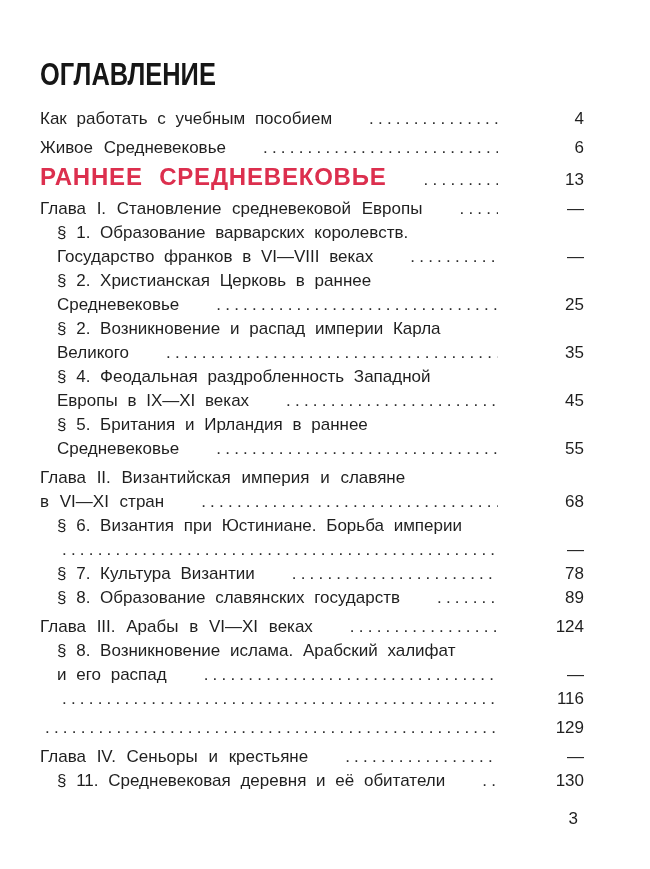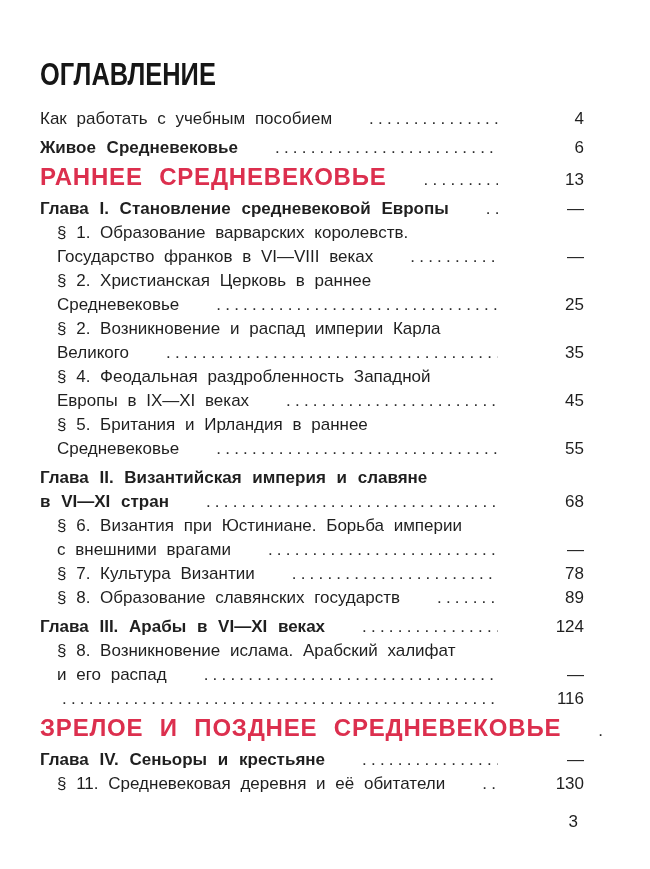--- a/index.html
+++ b/index.html
@@ -35,21 +35,21 @@
     font-size: 17px;
     color: var(--text-color, #1f1f1f);
     gap: 32px;
   }
   .toc-row.gap-before { margin-top: 5px; }
   .toc-row.indent-1 { padding-left: 17px; }
   .toc-text {
     white-space: nowrap;
     word-spacing: 5px;
   }
-  .toc-row.style-bold .toc-text { font-weight: 700; word-spacing: 6px; }
+  .toc-row.style-bold .toc-text { font-weight: 400; word-spacing: 6px; }
   .toc-row.style-red .toc-text {
     font-weight: 700;
     color: var(--accent-red, #dc2f4e);
     font-size: 24px;
     letter-spacing: 0.8px;
     word-spacing: 9px;
   }
   .leader {
     flex: 1 1 auto;
     min-width: 10px;
@@ -157,21 +157,20 @@
       <div class="toc-row style-bold indent-0">
         <span class="toc-text">в VI—XI стран</span>
         <span class="leader">..............................................................................................................</span>
         <span class="page-num">68</span>
       </div>
       <div class="toc-row style-normal indent-1">
         <span class="toc-text">§ 6. Византия при Юстиниане. Борьба империи</span>
         <span class="spacer"></span>
       </div>
       <div class="toc-row style-normal indent-1">
-        <span class="toc-text">с внешними врагами</span>
         <span class="leader">..............................................................................................................</span>
         <span class="page-num">—</span>
       </div>
       <div class="toc-row style-normal indent-1">
         <span class="toc-text">§ 7. Культура Византии</span>
         <span class="leader">..............................................................................................................</span>
         <span class="page-num">78</span>
       </div>
       <div class="toc-row style-normal indent-1">
         <span class="toc-text">§ 8. Образование славянских государств</span>
@@ -190,21 +189,20 @@
       <div class="toc-row style-normal indent-1">
         <span class="toc-text">и его распад</span>
         <span class="leader">..............................................................................................................</span>
         <span class="page-num">—</span>
       </div>
       <div class="toc-row style-normal indent-1">
         <span class="leader">..............................................................................................................</span>
         <span class="page-num">116</span>
       </div>
       <div class="toc-row style-red indent-0 gap-before">
-        <span class="toc-text">ЗРЕЛОЕ И ПОЗДНЕЕ СРЕДНЕВЕКОВЬЕ</span>
         <span class="leader">..............................................................................................................</span>
         <span class="page-num">129</span>
       </div>
       <div class="toc-row style-bold indent-0 gap-before">
         <span class="toc-text">Глава IV. Сеньоры и крестьяне</span>
         <span class="leader">..............................................................................................................</span>
         <span class="page-num">—</span>
       </div>
       <div class="toc-row style-normal indent-1">
         <span class="toc-text">§ 11. Средневековая деревня и её обитатели</span>

